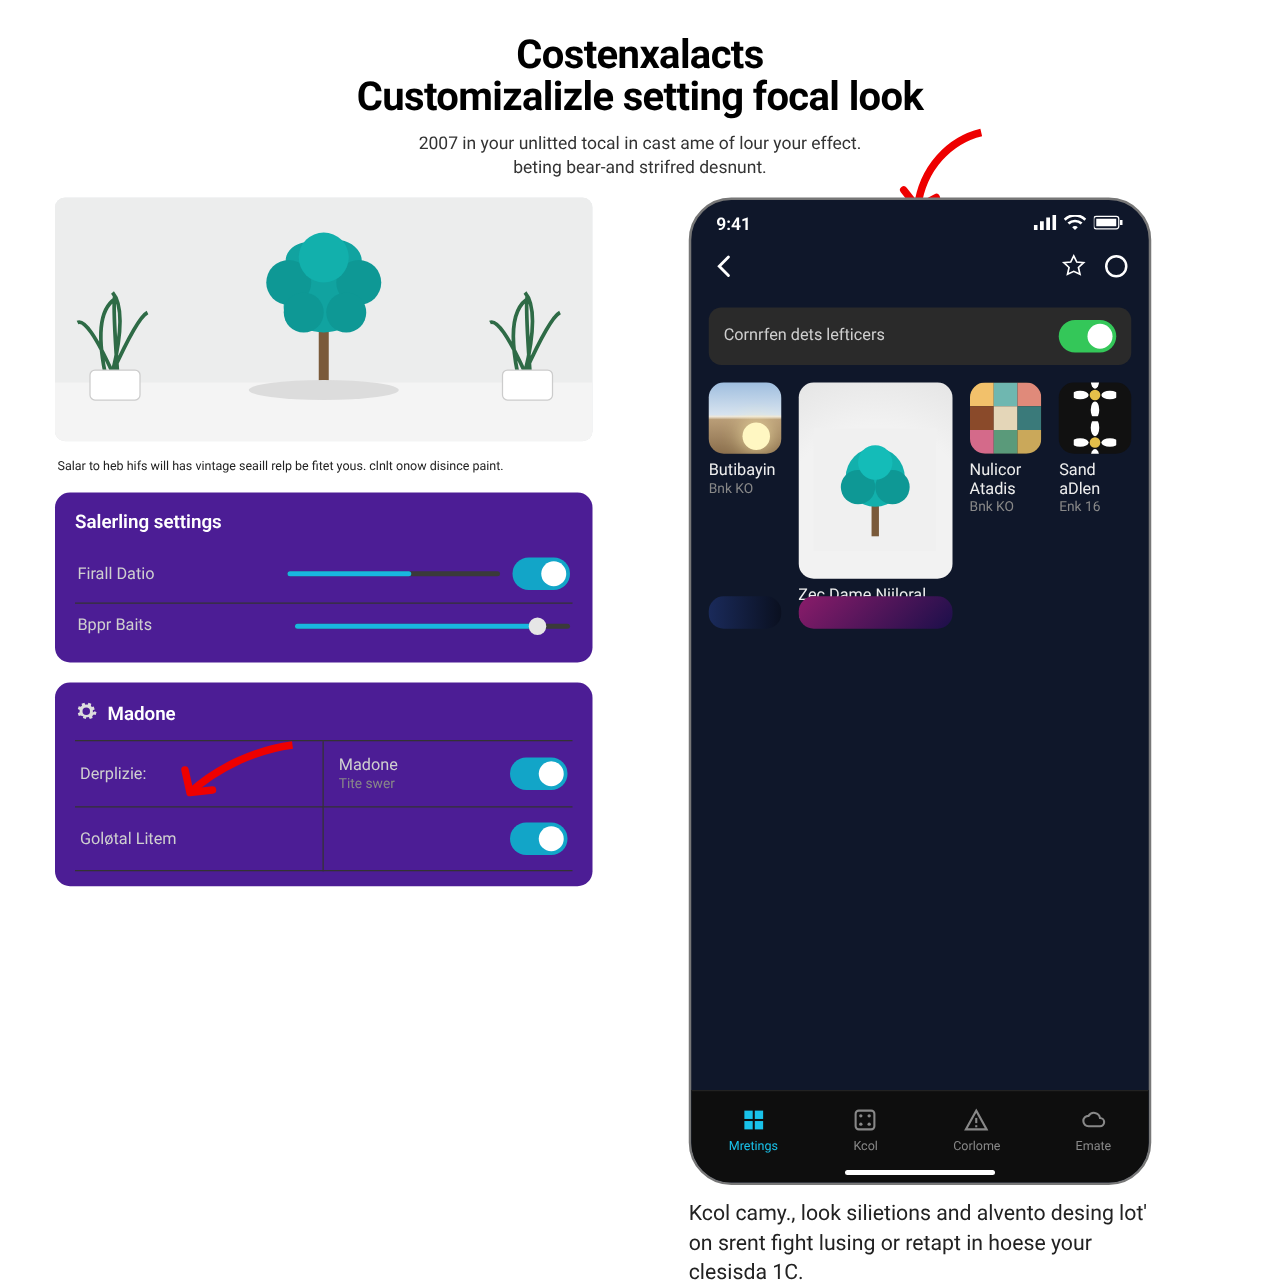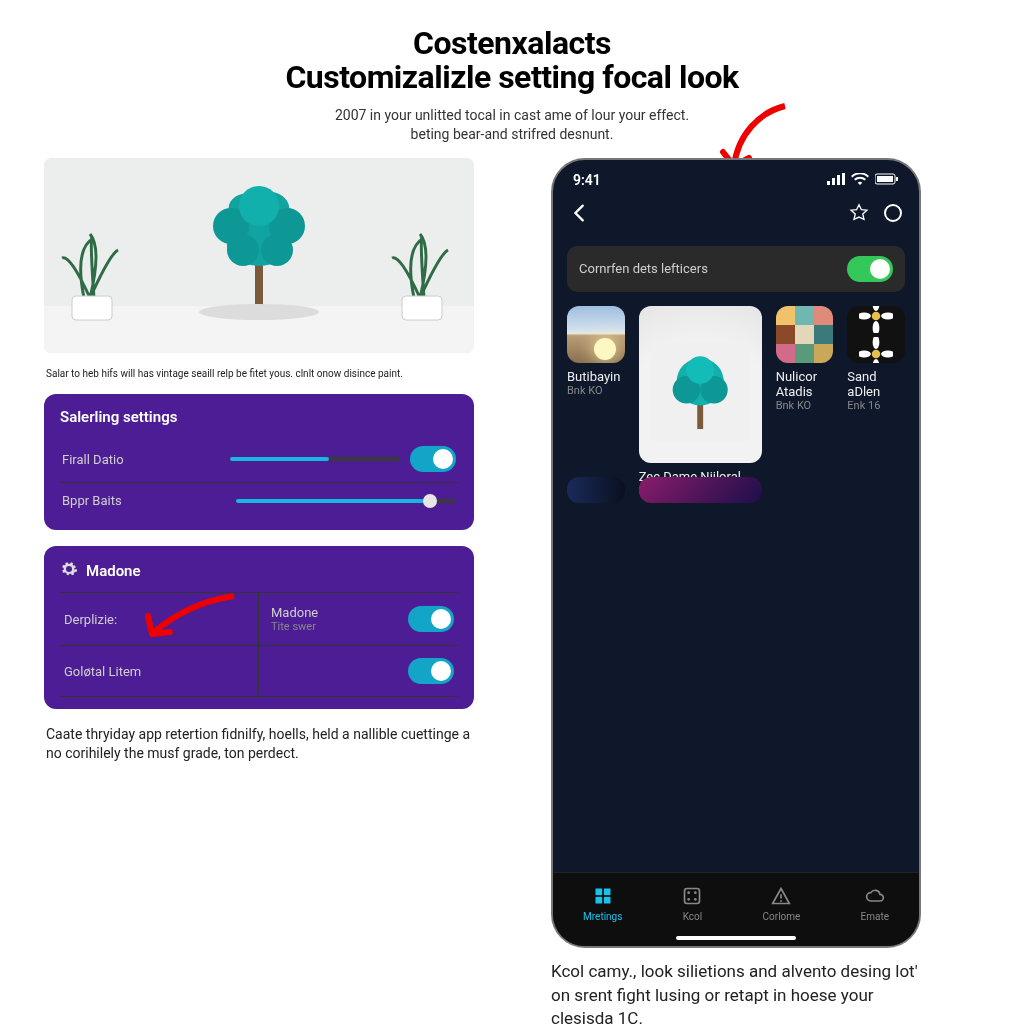--- a/index.html
+++ b/index.html
@@ -236,21 +236,20 @@
         </div>
 
         <div class="arrow-red" style="left:90px; top:44px;">
           <svg width="110" height="60">
               <path d="M100 6 C 70 10 40 24 18 44" stroke="#e00" stroke-width="6" fill="none"></path>
               <path d="M18 44 l-4 -18 M18 44 l18 -2" stroke="#e00" stroke-width="6" fill="none" stroke-linecap="round"></path>
             </svg>
         </div>
       </div>
 
-      <div class="left-footnote">Caate thryiday app retertion fidnilfy, hoells, held a nallible cuettinge a no corihilely the musf grade, ton perdect.</div>
     </div>
 
     <div class="right">
       <div>
       <div class="phone">
         <div class="statusbar">
           <span>9:41</span>
           <div class="status-right">
             <span><svg width="18" height="12">
                     <rect x="0" y="8" width="3" height="4" fill="#fff"></rect>

